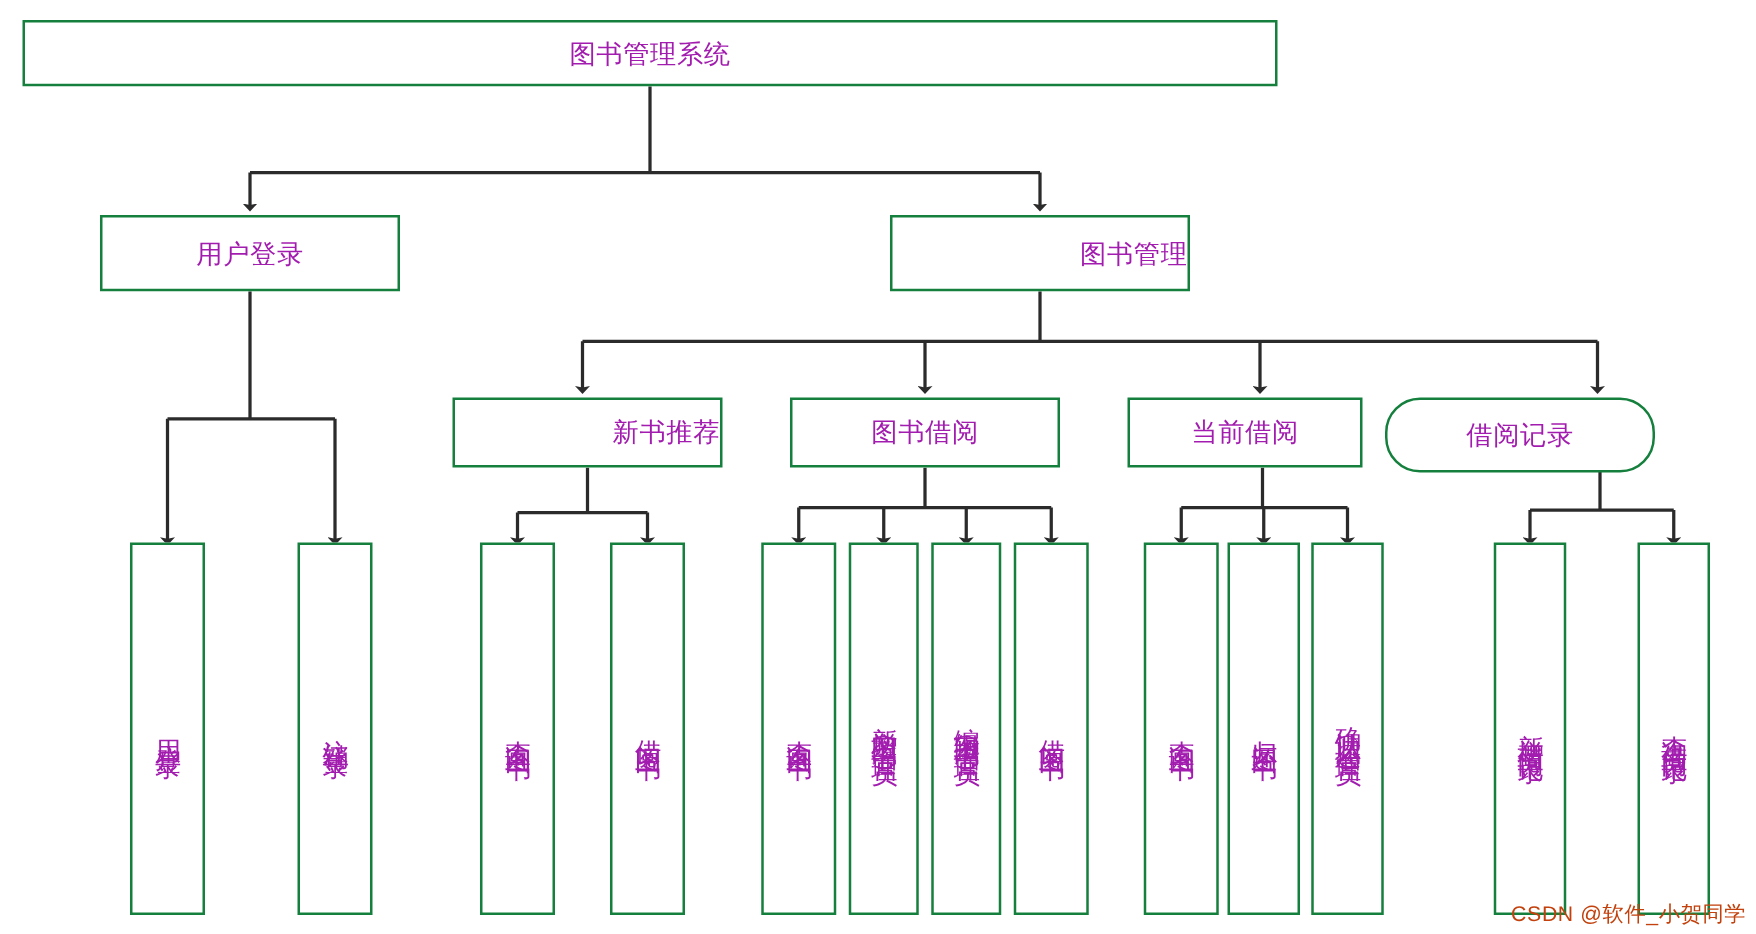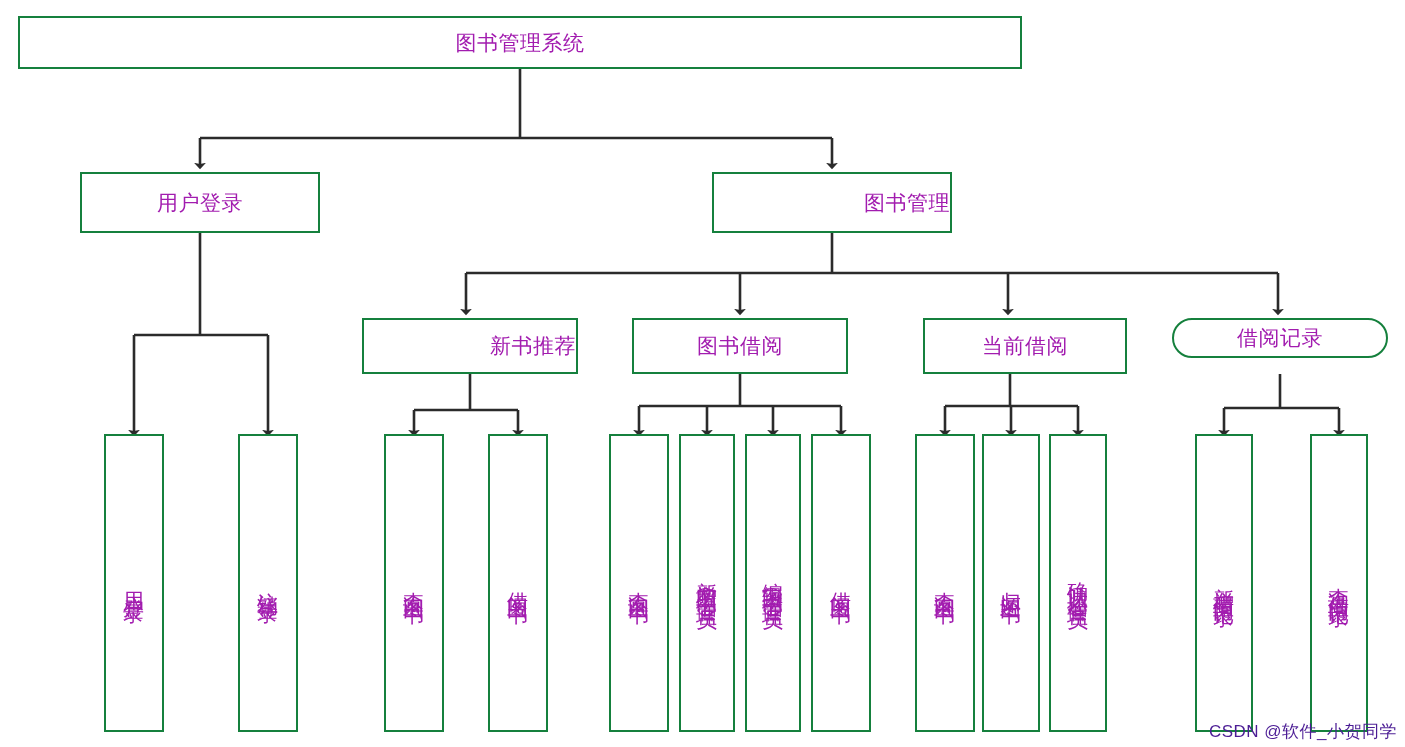--- a/index.html
+++ b/index.html
@@ -51,21 +51,21 @@
     text-align: center;
   }
   .node.horiz .htext {
     white-space: nowrap;
   }
   #watermark {
     position: absolute;
     right: 8px;
     bottom: 4px;
     font-size: 17px;
-    color: #4c1d95;
+    color: #c2410c;
     letter-spacing: 0.5px;
     white-space: nowrap;
   }
 </style>
 </head>
 <body>
 
 <div id="stage">
 
   <svg id="wires" viewBox="0 0 1405 747">
@@ -128,24 +128,24 @@
   <div class="node horiz" style="left:712px; top:172px; width:240px; height:61px;justify-content:flex-end;">
     <span class="htext">图书管理</span>
   </div>
 
   <div class="node horiz" style="left:362px; top:318px; width:216px; height:56px;justify-content:flex-end;">
     <span class="htext">新书推荐</span>
   </div>
   <div class="node horiz" style="left:632px; top:318px; width:216px; height:56px;">
     <span class="htext">图书借阅</span>
   </div>
-  <div class="node horiz" style="left:902px; top:318px; width:204px; height:56px;margin-left:21px;">
+  <div class="node horiz" style="left:902px; top:318px; width:188px; height:56px;">
     <span class="htext">当前借阅</span>
   </div>
-  <div class="node horiz" style="left:1172px; top:318px; width:216px; height:40px;border-radius:28px;">
+  <div class="node horiz" style="left:1108px; top:318px; width:216px; height:60px;border-radius:28px;">
     <span class="htext">借阅记录</span>
   </div>
 
   <div class="node vert" style="left:104px; top:434px; width:60px; height:298px;">
     <span class="vtext">用户登录</span>
   </div>
   <div class="node vert" style="left:238px; top:434px; width:60px; height:298px;">
     <span class="vtext">注销登录</span>
   </div>
 

